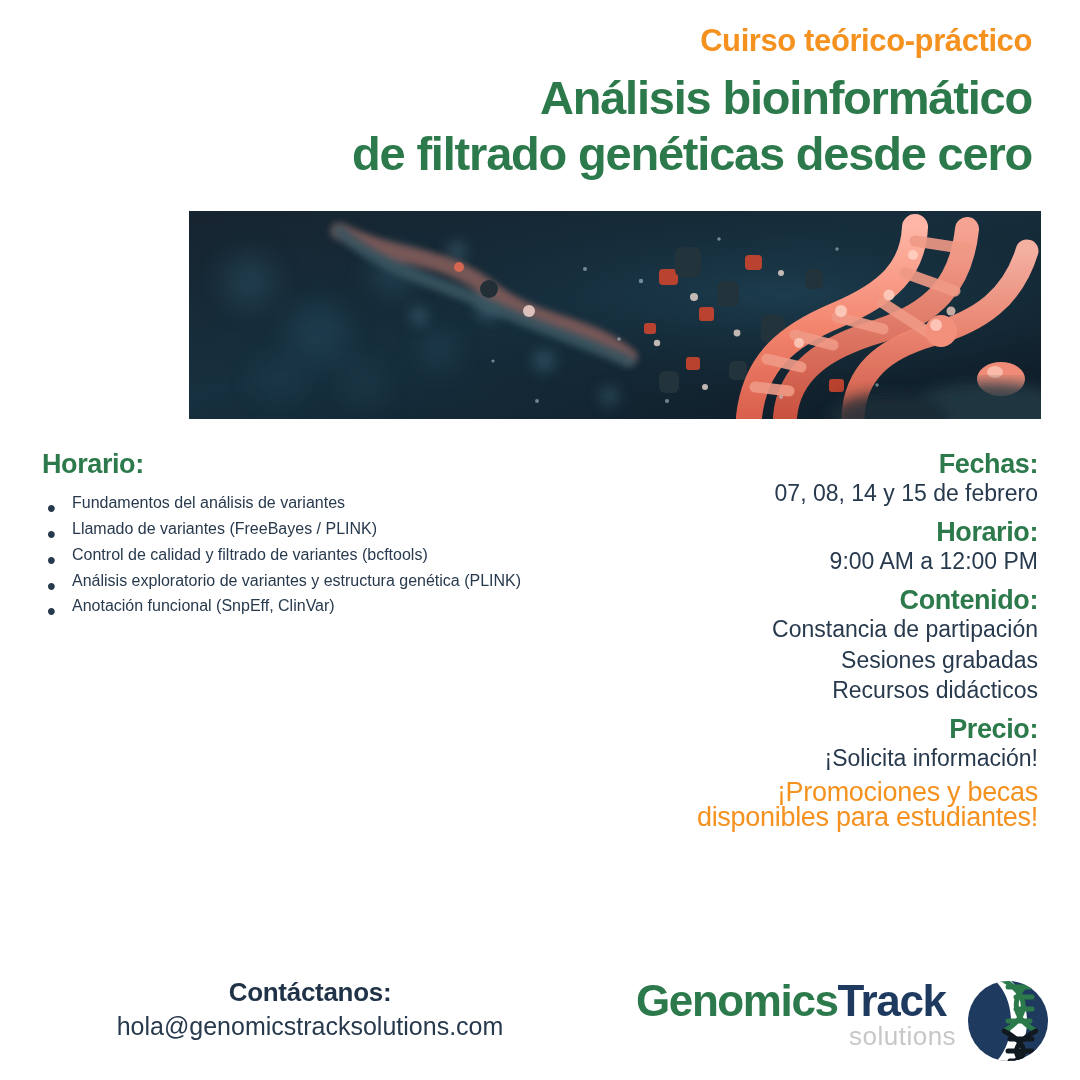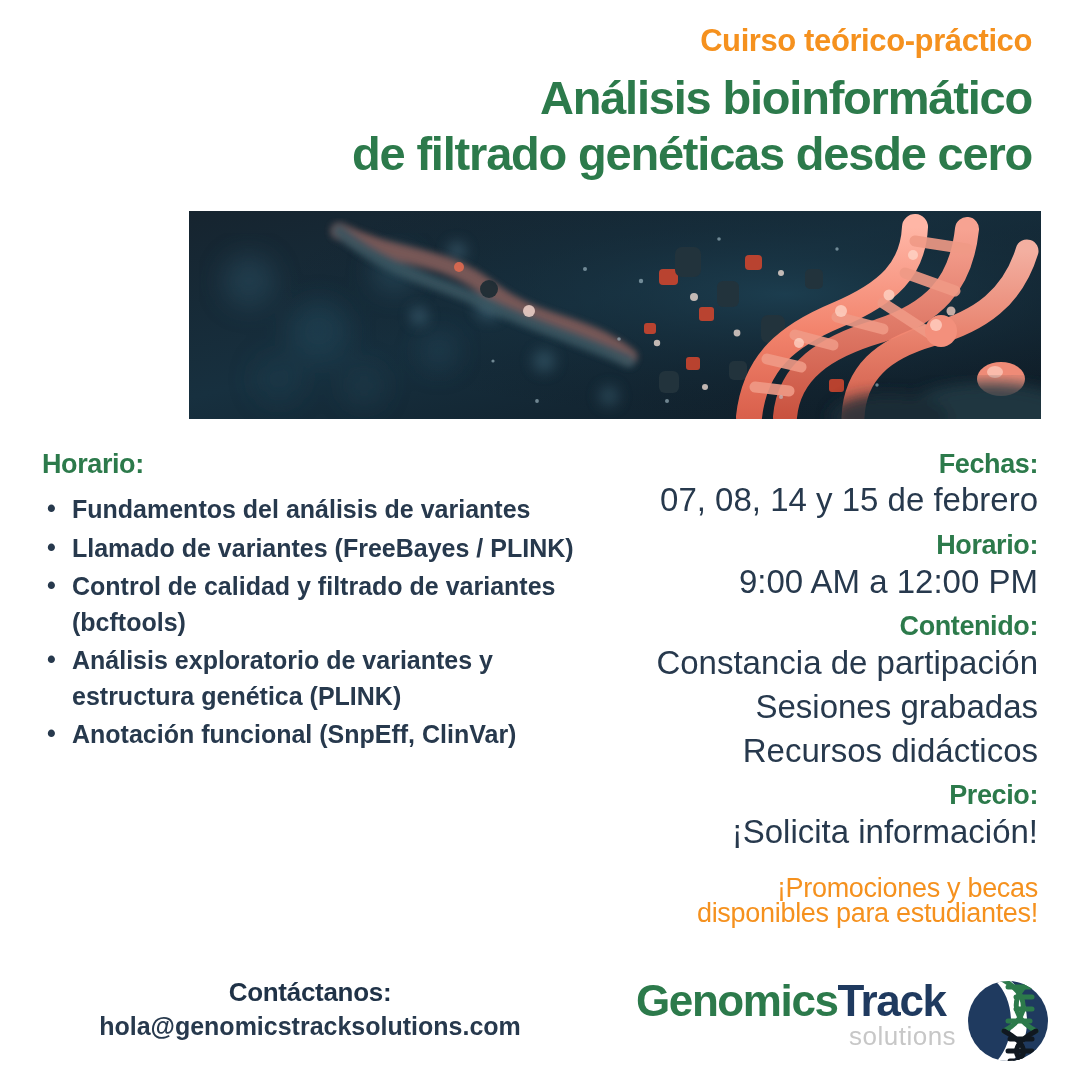--- a/index.html
+++ b/index.html
@@ -66,55 +66,54 @@
     color:#2c7a4b;
     font-size:27px;
     font-weight:bold;
     letter-spacing:-0.4px;
     line-height:1.05;
     margin:0;
   }
 
   .body-line{
     color:#27394d;
-    font-size:33px;
+    font-size:23px;
     line-height:1.33;
     margin:0;
     font-weight:normal;
   }
 
   ul.topics{
     list-style:none;
     margin:14px 0 0 0;
     padding:0;
   }
   ul.topics li{
     position:relative;
     padding-left:30px;
     color:#27394d;
-    font-size:25px;
+    font-size:16px;
     line-height:1.42;
     margin-bottom:3px;
-    font-weight:bold;
   }
   ul.topics li::before{
     content:"\2022";
     position:absolute;
     left:5px;top:-1px;
     color:#27394d;
     font-size:25px;
   }
 
   .gap-s{height:9px;}
 
   .promo{
     color:#f5911e;
     font-size:27px;
     line-height:0.95;
-    margin:22px 0 0 0;
+    margin:6px 0 0 0;
     white-space:pre-line;
     letter-spacing:-0.3px;
   }
 
   
   .contact{
     position:absolute;
     left:30px;top:978px;
     width:560px;
     text-align:center;
@@ -125,21 +124,20 @@
     font-weight:bold;
     letter-spacing:-0.3px;
     line-height:1.1;
     margin:0;
   }
   .contact .mail{
     color:#27394d;
     font-size:25px;
     line-height:1.25;
     margin:4px 0 0 0;
-    font-weight:bold;
   }
 
   .logo{
     position:absolute;
     left:636px;top:975px;
     width:420px;height:96px;
   }
   .logo-word{
     position:absolute;left:0;top:4px;
     font-size:44px;font-weight:bold;

